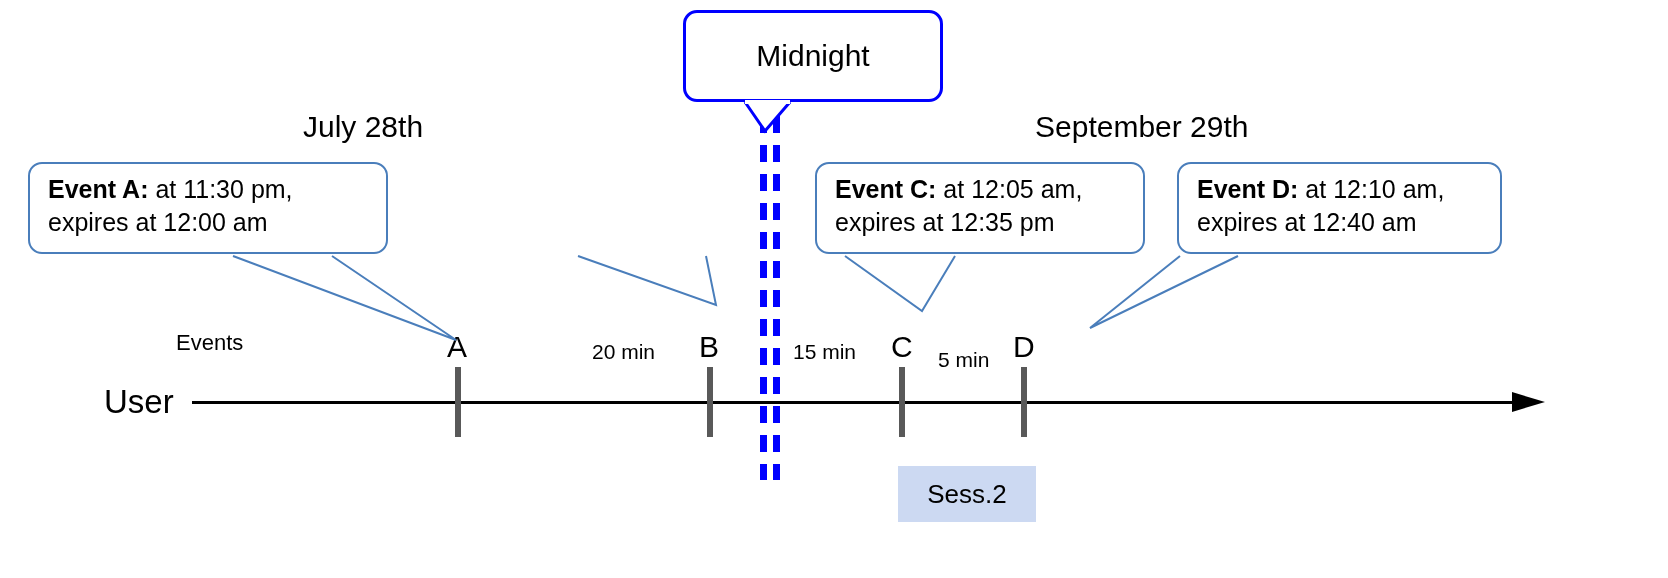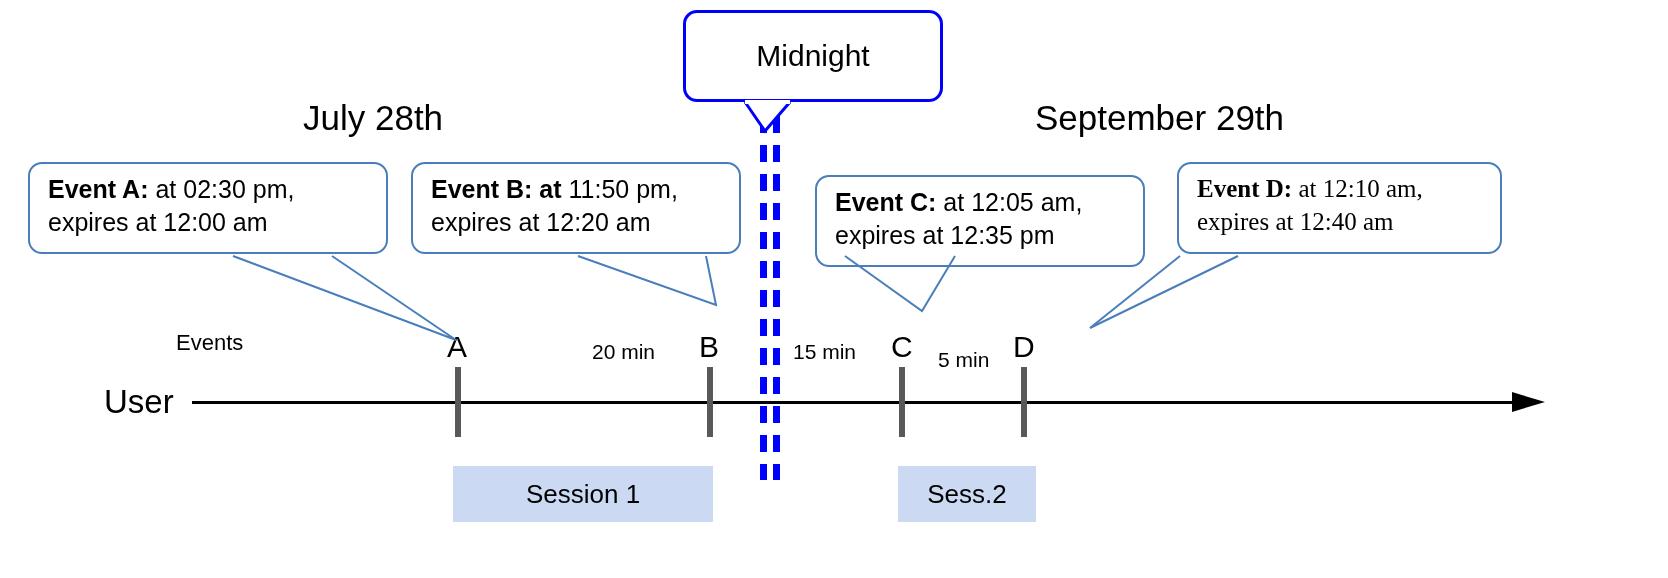--- a/index.html
+++ b/index.html
@@ -56,23 +56,24 @@
     display: flex;
     align-items: center;
     justify-content: center;
     white-space: nowrap;
   }
   
 
   
   .date-heading {
     position: absolute;
-    font-size: 35px;
-    color: #000000;
-    white-space: nowrap;
+    font-size: 30px;
+    color: #000000;
+    white-space: nowrap;
+    margin-top: 12px;
   }
   
   #timeline-axis {
     position: absolute;
     left: 192px;
     top: 401px;
     width: 1320px;
     height: 3px;
     background: #000000;
   }
@@ -151,35 +152,31 @@
 <div id="canvas">
 
   <div id="midnight-callout" style="left:683px; top:10px; width:260px; height:92px;">
     <span>Midnight</span>
   </div>
 
   <div class="date-heading" style="left:303px; top:98px;">July 28th</div>
   <div class="date-heading" style="left:1035px; top:98px;">September 29th</div>
 
   <div class="callout" style="left:28px; top:162px; width:360px; height:92px;">
-    <span class="lead">Event A:</span><span> at 02:30 pm,</span><br>
+    <span class="lead">Event A:</span><span> at 11:30 pm,</span><br>
     <span>expires at 12:00 am</span>
   </div>
 
-  <div class="callout" style="left:411px; top:162px; width:330px; height:92px;">
-    <span class="lead">Event B: at</span><span> 11:50 pm,</span><br>
-    <span>expires at 12:20 am</span>
-  </div>
-
-  <div class="callout" style="left:815px; top:175px; width:330px; height:92px;">
+
+  <div class="callout" style="left:815px; top:162px; width:330px; height:92px;">
     <span class="lead">Event C:</span><span> at 12:05 am,</span><br>
     <span>expires at 12:35 pm</span>
   </div>
 
-  <div class="callout" style="left:1177px; top:162px; width:325px; height:92px;font-family:Liberation Serif, serif;">
+  <div class="callout" style="left:1177px; top:162px; width:325px; height:92px;">
     <span class="lead">Event D:</span><span>  at 12:10 am,</span><br>
     <span>expires at 12:40 am</span>
   </div>
 
   <div id="midnight-divider">
     <div class="divider-stripe" id="divider-stripe-left"></div>
     <div class="divider-stripe" id="divider-stripe-right"></div>
   </div>
 
   <div id="lane-label-events">Events</div>
@@ -194,23 +191,20 @@
 
   <div class="tick-label" style="left:447px; top:330px;">A</div>
   <div class="tick-label" style="left:699px; top:330px;">B</div>
   <div class="tick-label" style="left:891px; top:330px;">C</div>
   <div class="tick-label" style="left:1013px; top:330px;">D</div>
 
   <div class="interval-label" style="left:592px; top:340px;">20 min</div>
   <div class="interval-label" style="left:793px; top:340px;">15 min</div>
   <div class="interval-label" style="left:938px; top:348px;">5 min</div>
 
-  <div class="session-block" style="left:453px; top:466px; width:260px; height:56px;">
-    <span>Session 1</span>
-  </div>
   <div class="session-block" style="left:898px; top:466px; width:138px; height:56px;">
     <span>Sess.2</span>
   </div>
 
   <svg id="vector-layer" viewBox="0 0 1668 578">
 
     <polygon points="1512,392 1545,402 1512,412" fill="#000000"></polygon>
 
     <path d="M 745 102 L 765 131 L 790 102" fill="#ffffff" stroke="#0000ff" stroke-width="3" stroke-linejoin="miter"></path>
     <line x1="745" y1="102" x2="790" y2="102" stroke="#ffffff" stroke-width="4"></line>

